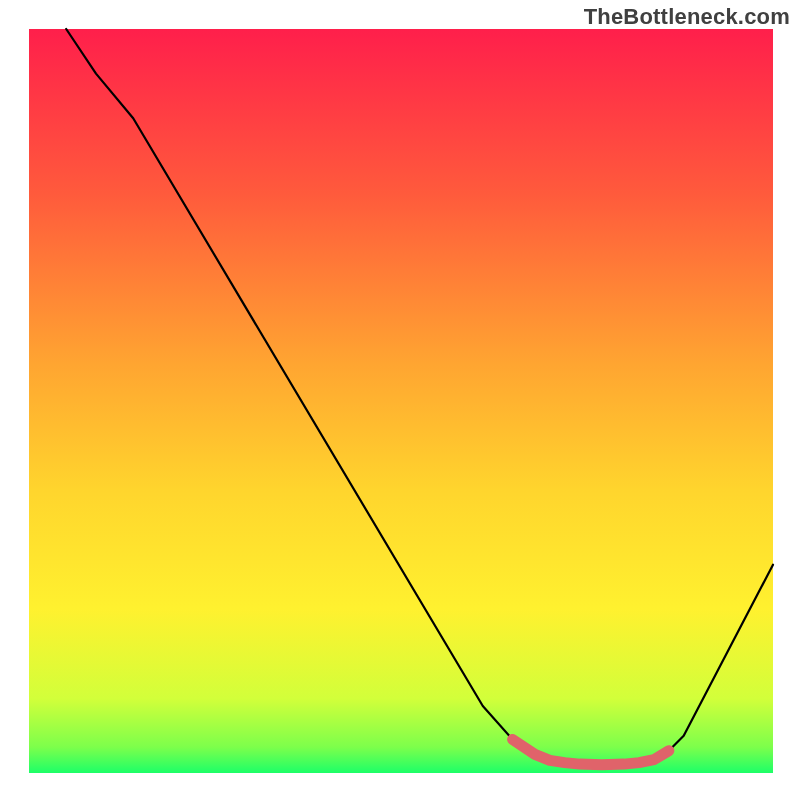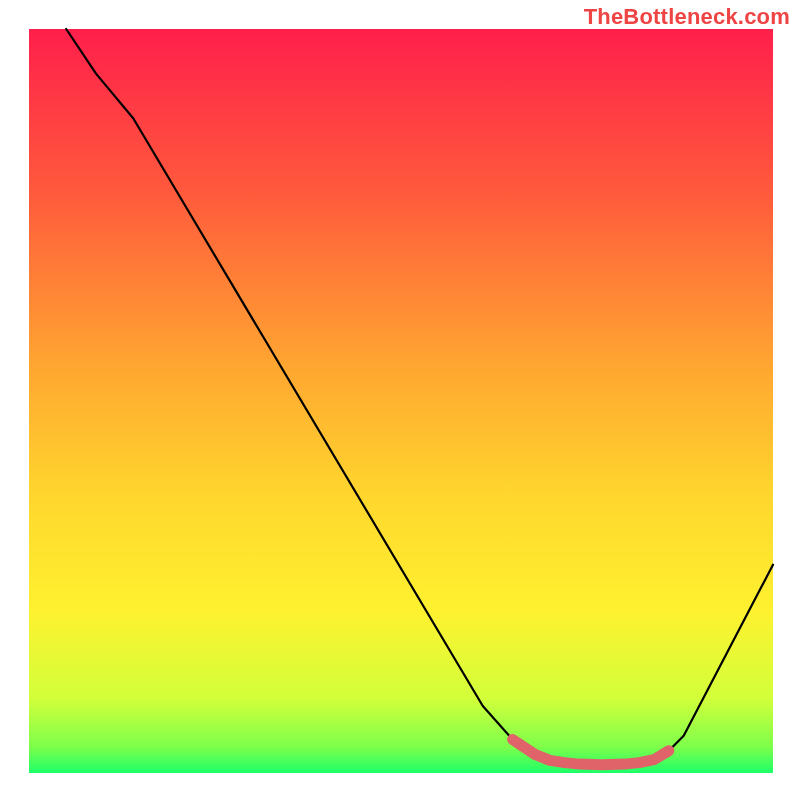--- a/index.html
+++ b/index.html
@@ -15,21 +15,21 @@
     position: relative;
     width: 800px;
     height: 800px;
   }
   .watermark {
     position: absolute;
     top: 4px;
     right: 10px;
     font-size: 22px;
     font-weight: 600;
-    color: #ef4444;
+    color: #404040;
     letter-spacing: 0.2px;
   }
   svg {
     position: absolute;
     left: 0;
     top: 0;
   }
 </style>
 </head>
 <body>

